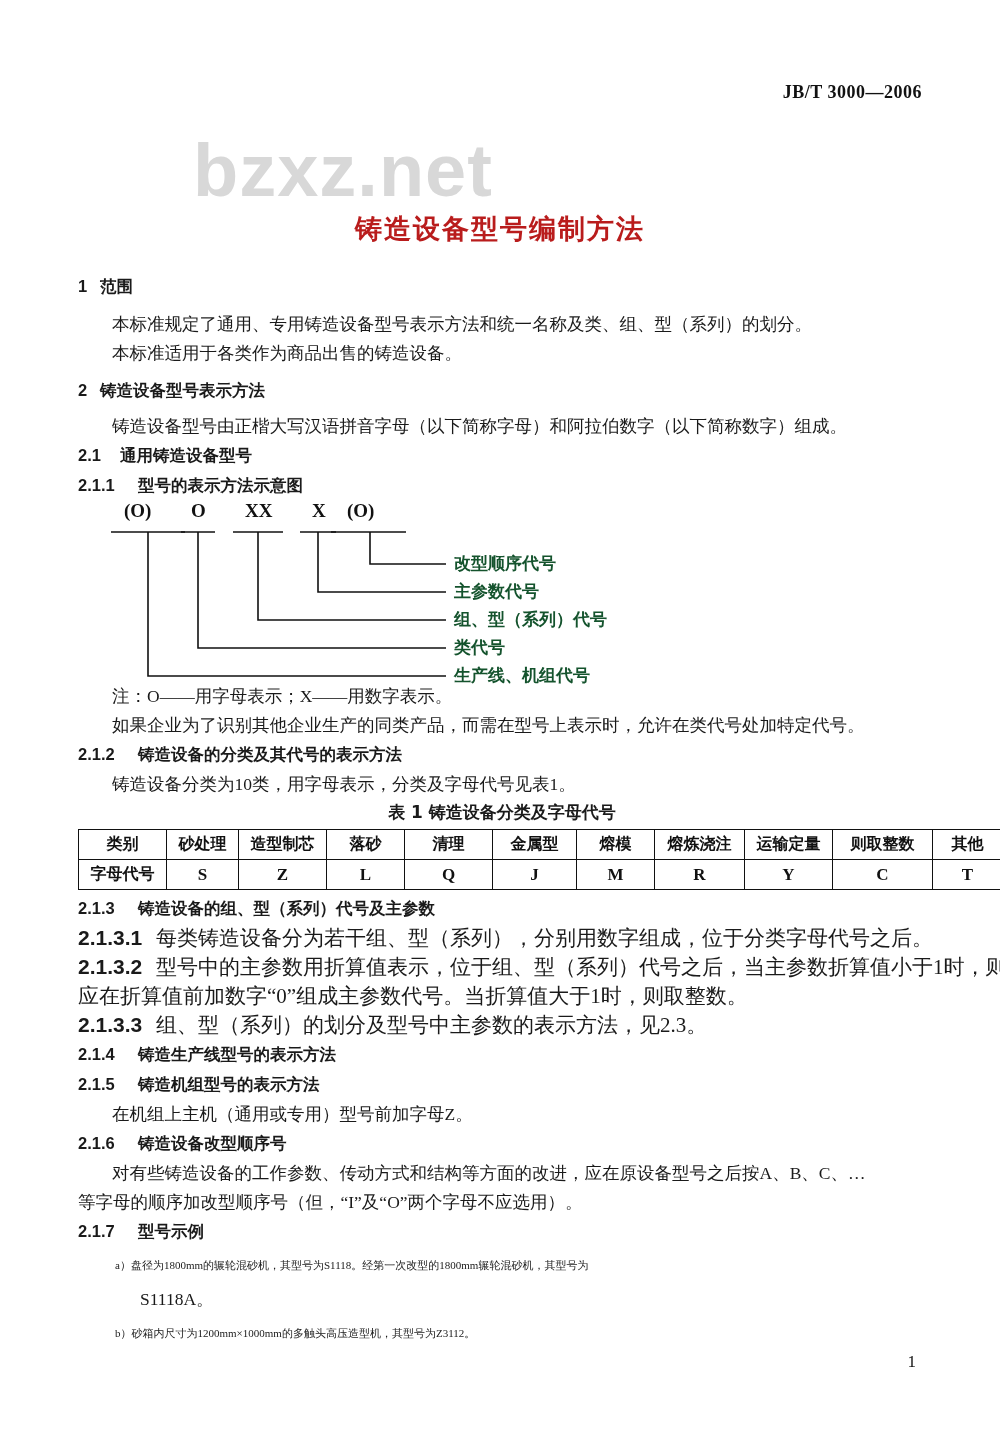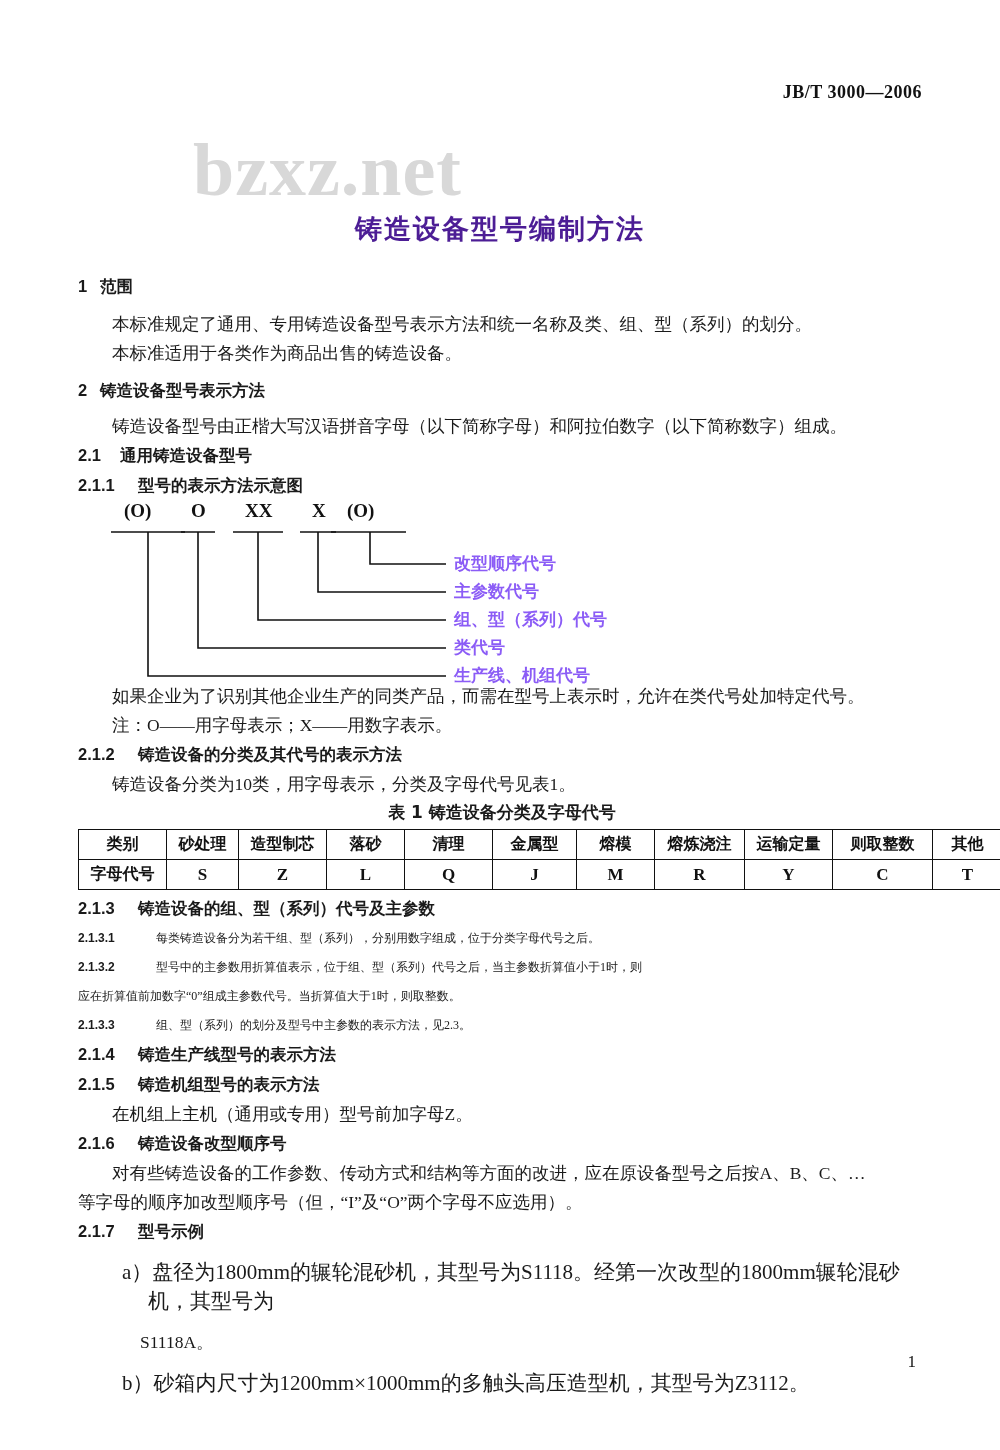--- a/index.html
+++ b/index.html
@@ -15,21 +15,21 @@
     font-family: "Liberation Serif", "DejaVu Serif", serif;
     color: #1a1a1a;
     overflow: hidden;
   }
 
   
   .watermark {
     position: absolute;
     left: 193px;
     top: 128px;
-    font-family: Liberation Serif, serif;
+    font-family: Liberation Sans, sans-serif;
     font-weight: bold;
     font-size: 74px;
     letter-spacing: 1px;
     color: #d8d8d8;
     user-select: none;
     white-space: nowrap;
   }
 
   
   .doc-header {
@@ -47,32 +47,32 @@
   .doc-title {
     position: absolute;
     left: 0;
     right: 0;
     top: 193px;
     text-align: center;
     font-family: "DejaVu Sans", sans-serif;
     font-weight: bold;
     font-size: 27px;
     letter-spacing: 2px;
-    color: #4c1d95;
+    color: #b91c1c;
   }
 
   
   .content {
     position: absolute;
     left: 78px;
     top: 272px;
     width: 848px;
   }
   .clause {
-    font-size: 12px;
+    font-size: 21px;
     line-height: 28px;
     margin: 0 0 1px 0;
     white-space: nowrap;
   }
   .clause.bold {
     font-weight: bold;
     font-family: "DejaVu Sans", sans-serif;
     font-size: 16.5px;
   }
   .para {
@@ -111,21 +111,21 @@
     font-size: 19px;
     font-weight: bold;
     color: #111;
     white-space: nowrap;
   }
   .dlabel {
     position: absolute;
     font-family: "DejaVu Sans", sans-serif;
     font-weight: bold;
     font-size: 17px;
-    color: #8b5cf6;
+    color: #14532d;
     white-space: nowrap;
   }
 
   
   .table-caption {
     text-align: center;
     font-family: "DejaVu Sans", sans-serif;
     font-weight: bold;
     font-size: 17px;
     margin: 2px 0 5px 0;
@@ -159,23 +159,23 @@
   .page-number {
     position: absolute;
     right: 84px;
     top: 1352px;
     font-family: "Liberation Serif", serif;
     font-size: 17px;
     color: #111;
   }
 
   .list-item {
-    font-size: 21px;
+    font-size: 11px;
     line-height: 29px;
-    margin: 12px;
+    margin: 5px;
     padding-left: 58px;
     text-indent: -26px;
     white-space: normal;
   }
   .list-cont {
     font-size: 17.5px;
     line-height: 29px;
     margin: 4px;
     padding-left: 58px;
   }
@@ -234,22 +234,22 @@
       <span class="sym" style="left:234px; top:-2px;">X</span>
       <span class="sym" style="left:269px; top:-2px;">(O)</span>
 
       <span class="dlabel" style="left:376px; top:50px;">改型顺序代号</span>
       <span class="dlabel" style="left:376px; top:78px;font-family:Liberation Mono, monospace;">主参数代号</span>
       <span class="dlabel" style="left:376px; top:106px;">组、型（系列）代号</span>
       <span class="dlabel" style="left:376px; top:134px;">类代号</span>
       <span class="dlabel" style="left:376px; top:162px;">生产线、机组代号</span>
     </div>
 
+    <p class="para noindent" style="padding-left:34px;">注：O——用字母表示；X——用数字表示。</p>
     <p class="para">如果企业为了识别其他企业生产的同类产品，而需在型号上表示时，允许在类代号处加特定代号。</p>
-    <p class="para noindent" style="padding-left:34px;">注：O——用字母表示；X——用数字表示。</p>
 
     <p class="clause bold"><span class="lbl lbl-3">2.1.2</span><span>铸造设备的分类及其代号的表示方法</span></p>
     <p class="para">铸造设备分类为10类，用字母表示，分类及字母代号见表1。</p>
 
     <div class="table-caption">表 1   铸造设备分类及字母代号</div>
 
     <table class="cls">
       <colgroup>
         <col style="width:88px">
           <col style="width:72px">

